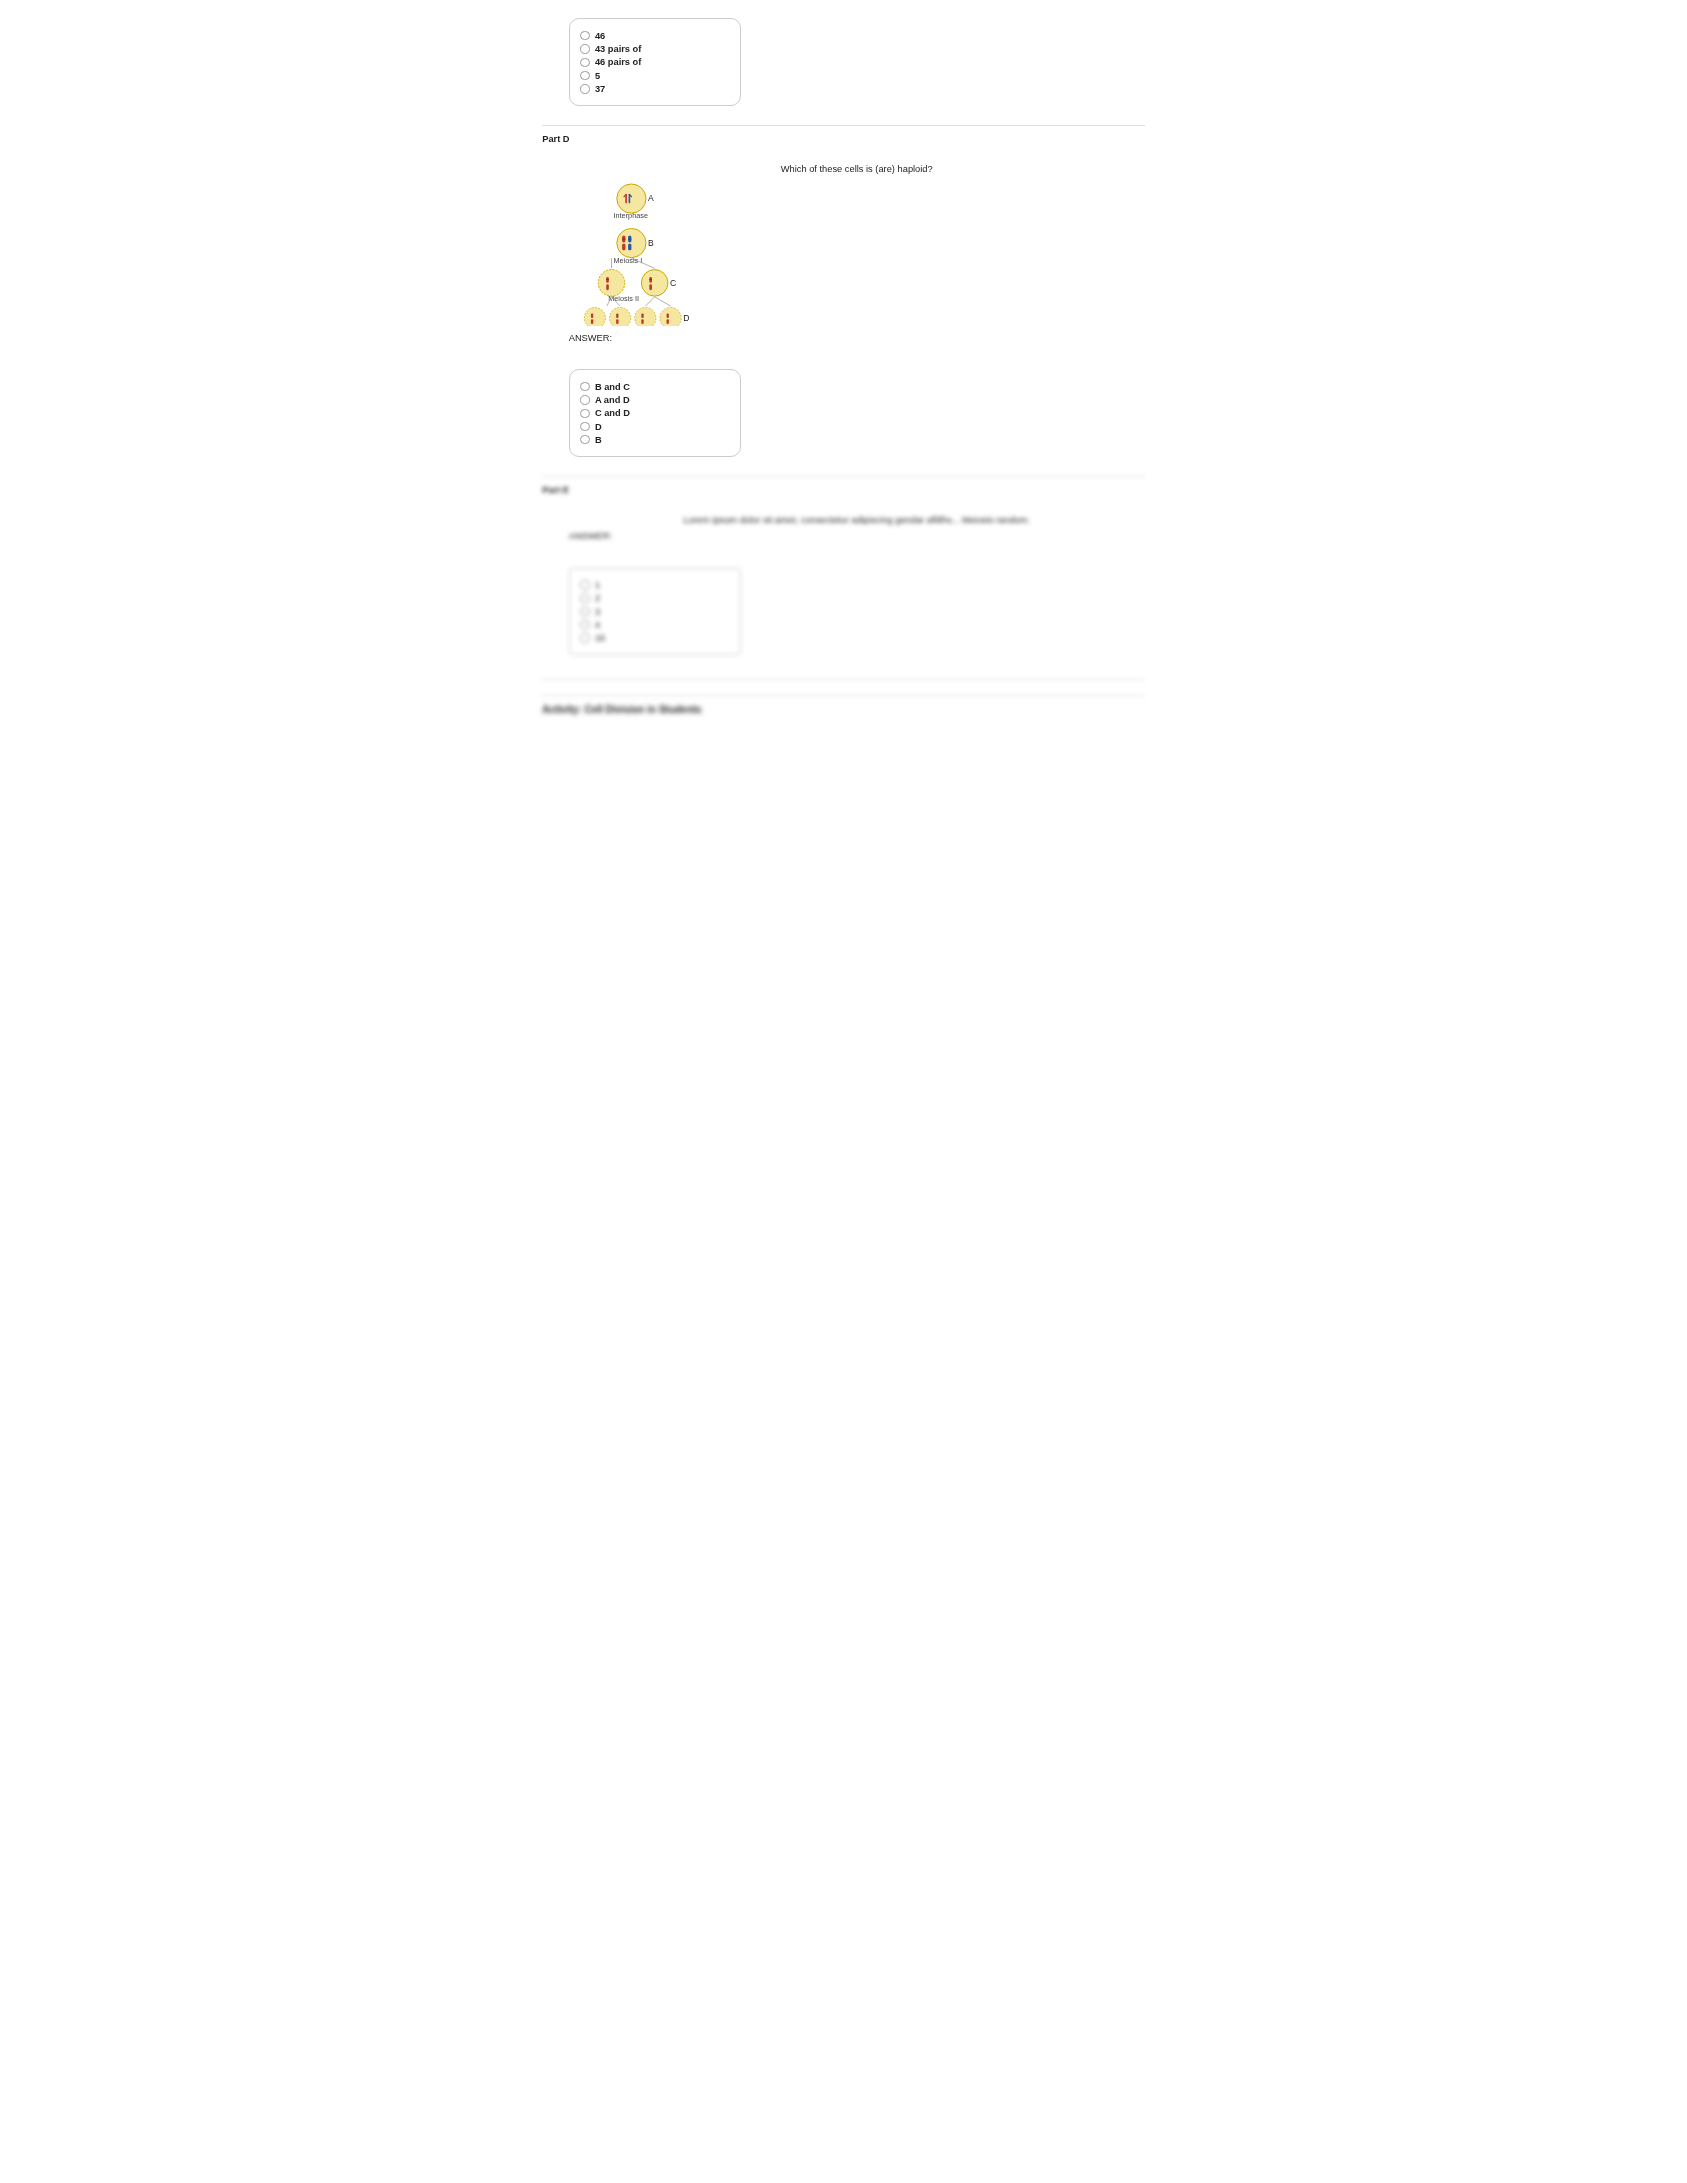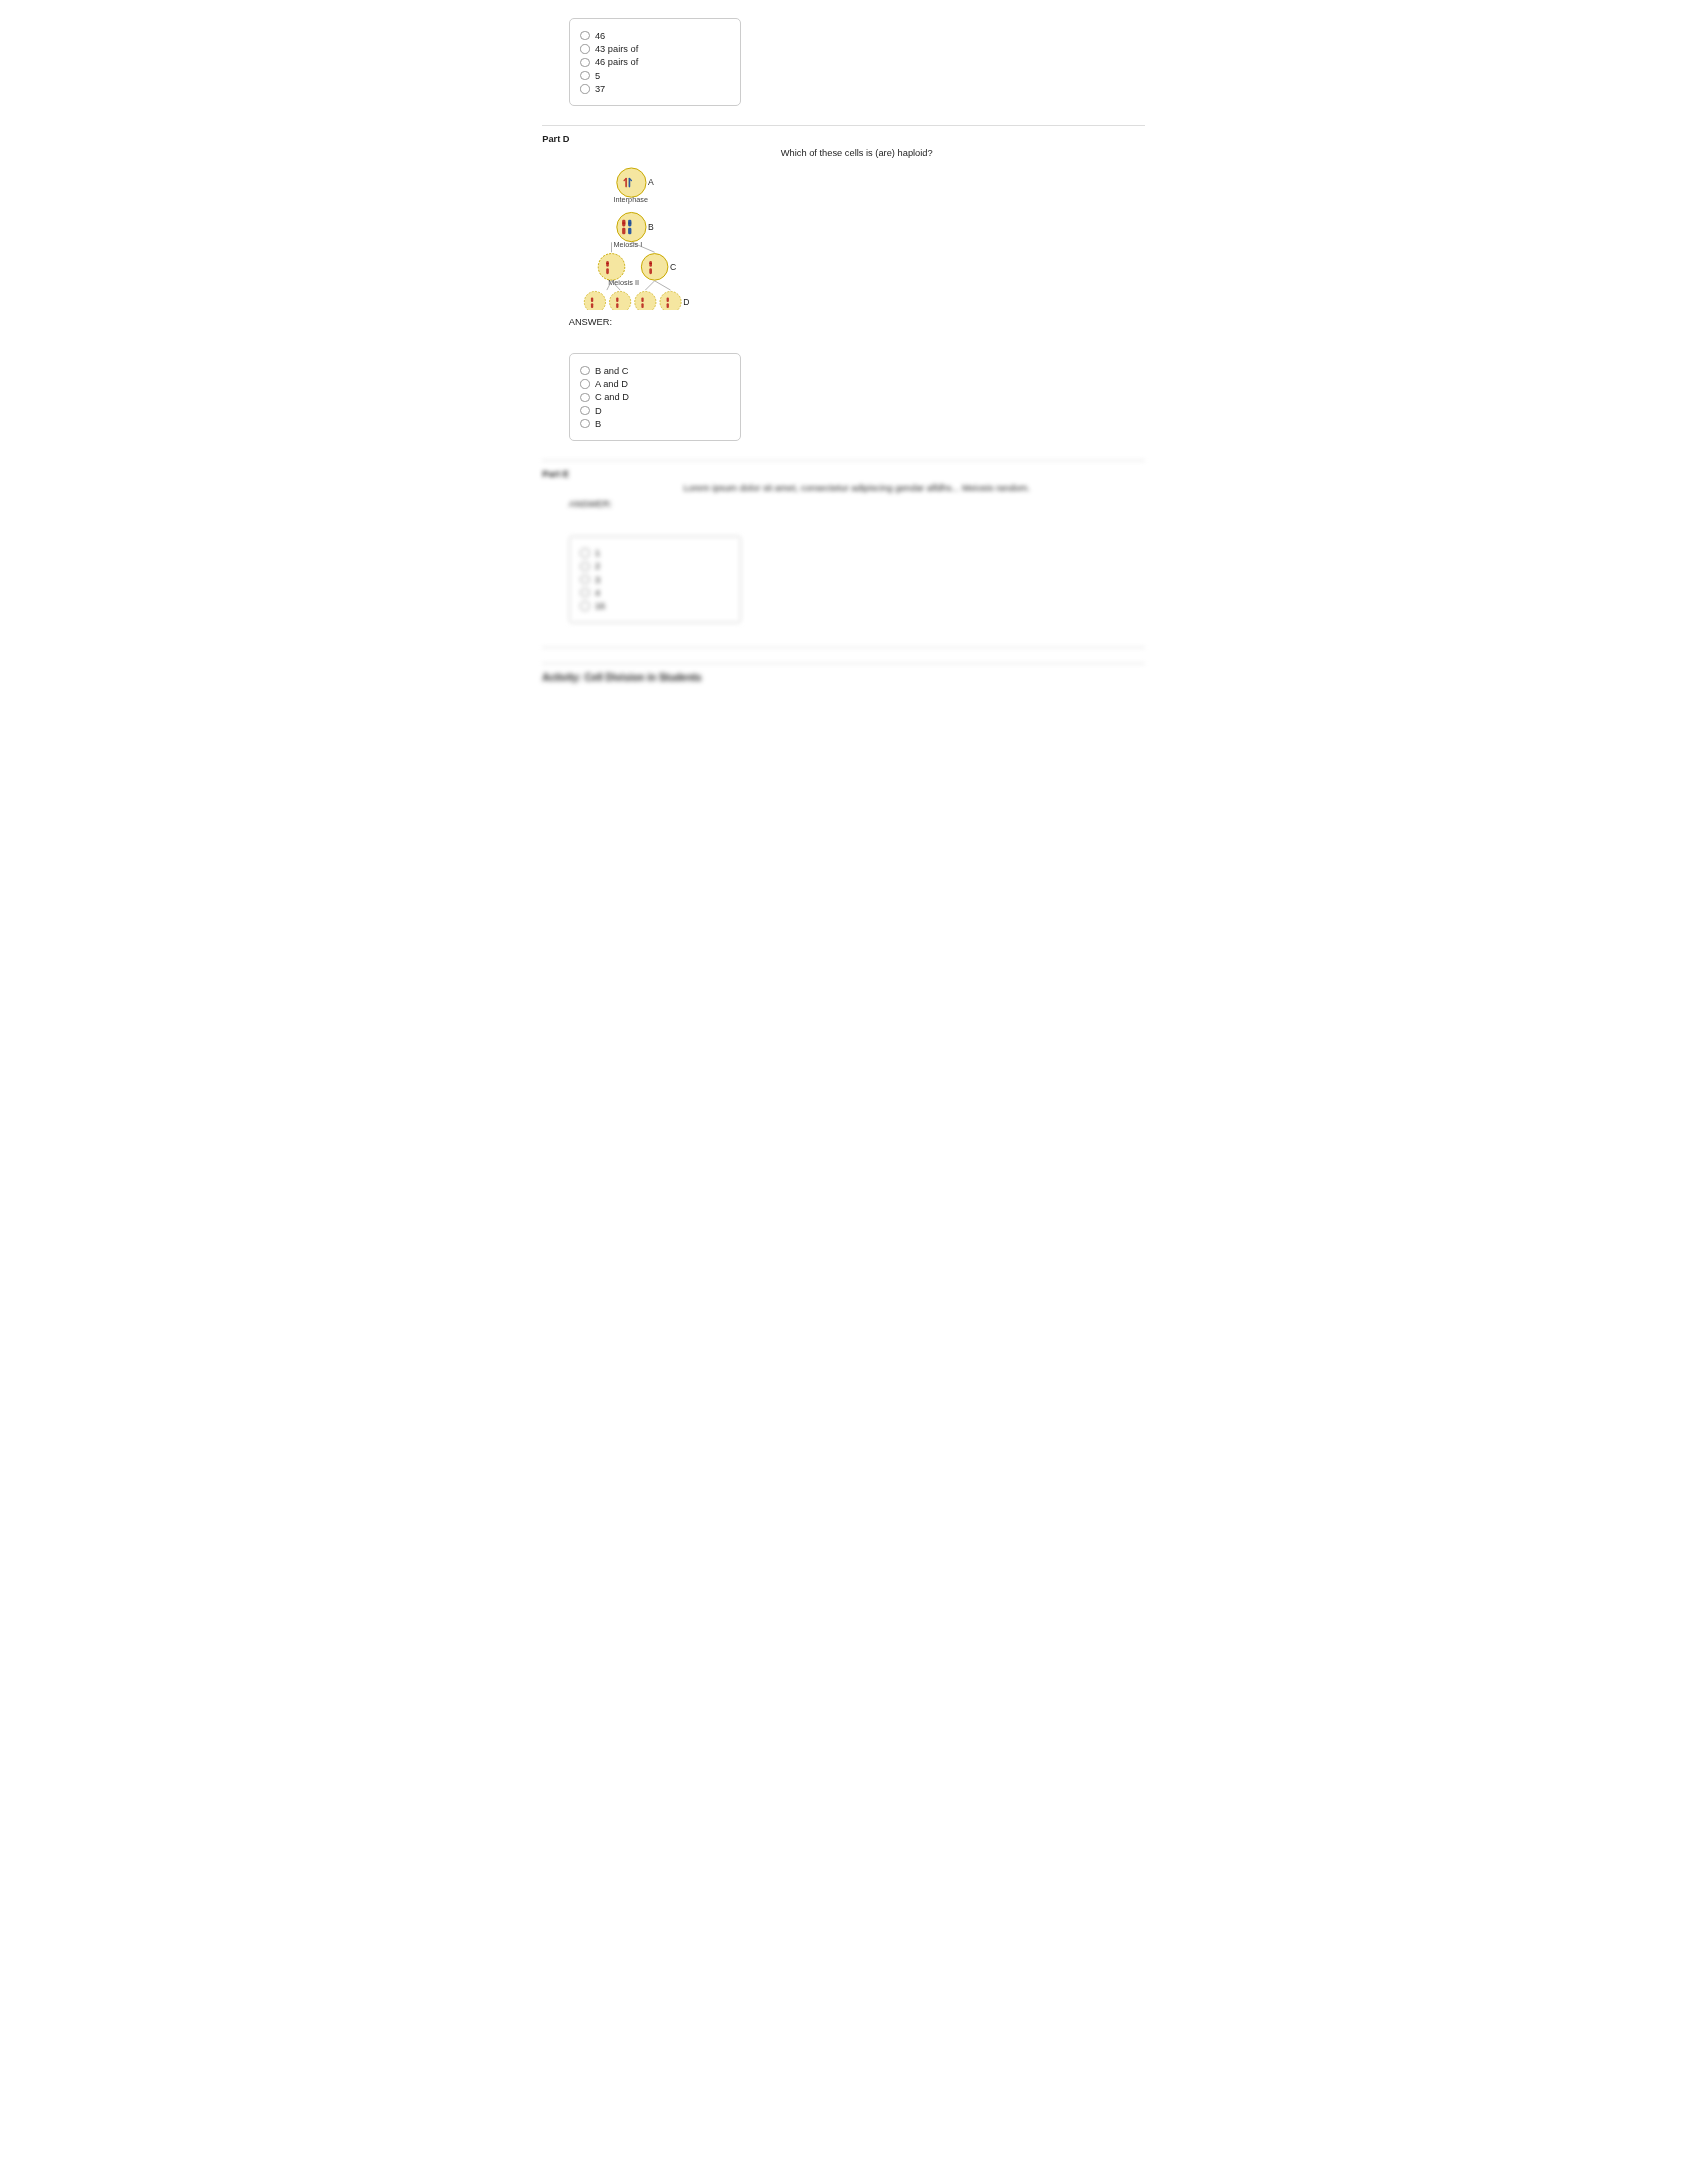--- a/index.html
+++ b/index.html
@@ -8,25 +8,26 @@
       font-family: Arial, sans-serif;
       font-size: 9.3px;
       color: #222;
       width: 629px;
       margin: 0 auto;
       padding: 13.2px;
     }
 
     .answer-box {
       border: 0.7px solid #ccc;
-      border-radius: 5px;
+      border-radius: 10px;
       padding: 8px 10.6px;
       display: inline-block;
       min-width: 172px;
       margin: 5.3px 0 10.6px 26.5px;
+      font-weight: bold;
     }
 
     .radio-option {
       display: flex;
       align-items: center;
       gap: 5.3px;
       margin: 3.3px 0;
     }
 
     .radio-circle {
@@ -39,21 +40,21 @@
     }
 
     .divider {
       border: none;
       border-top: 0.7px solid #ddd;
       margin: 8px 0;
     }
 
     .part-label {
       font-weight: bold;
-      margin-bottom: 4px;
+      margin-bottom: 20px;
     }
 
     .question-text {
       margin-left: 26.5px;
       margin-bottom: 6.6px;
       text-align: center;
     }
 
     .cell-diagram {
       margin-left: 33px;

